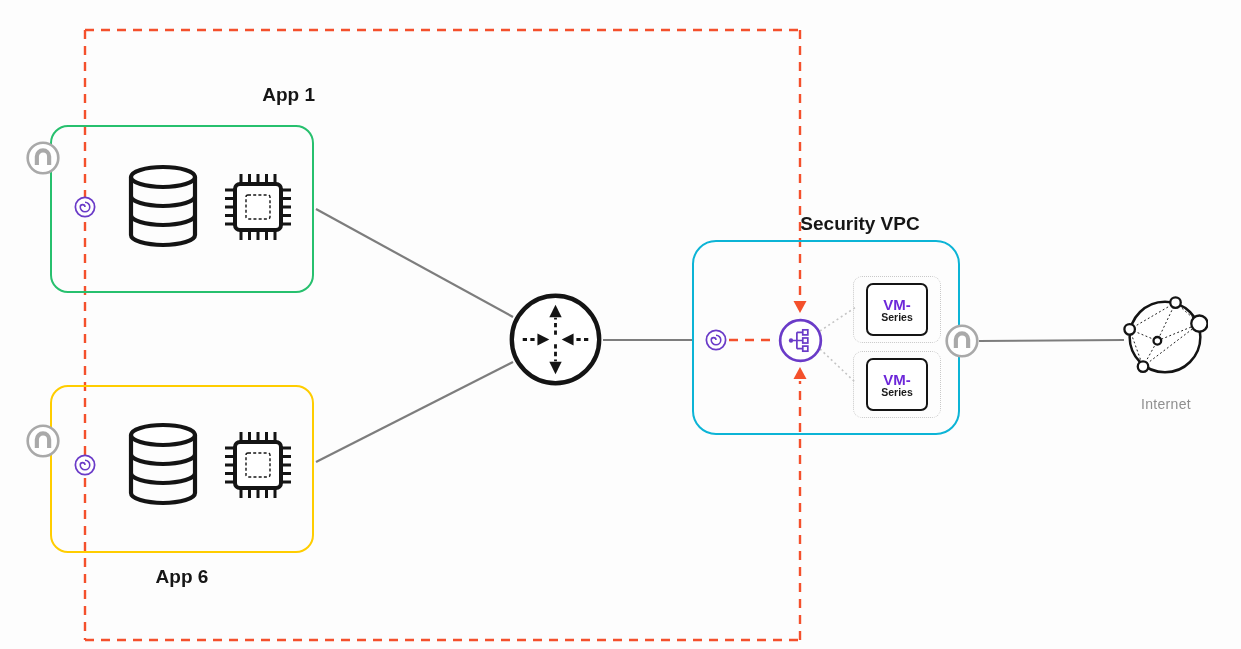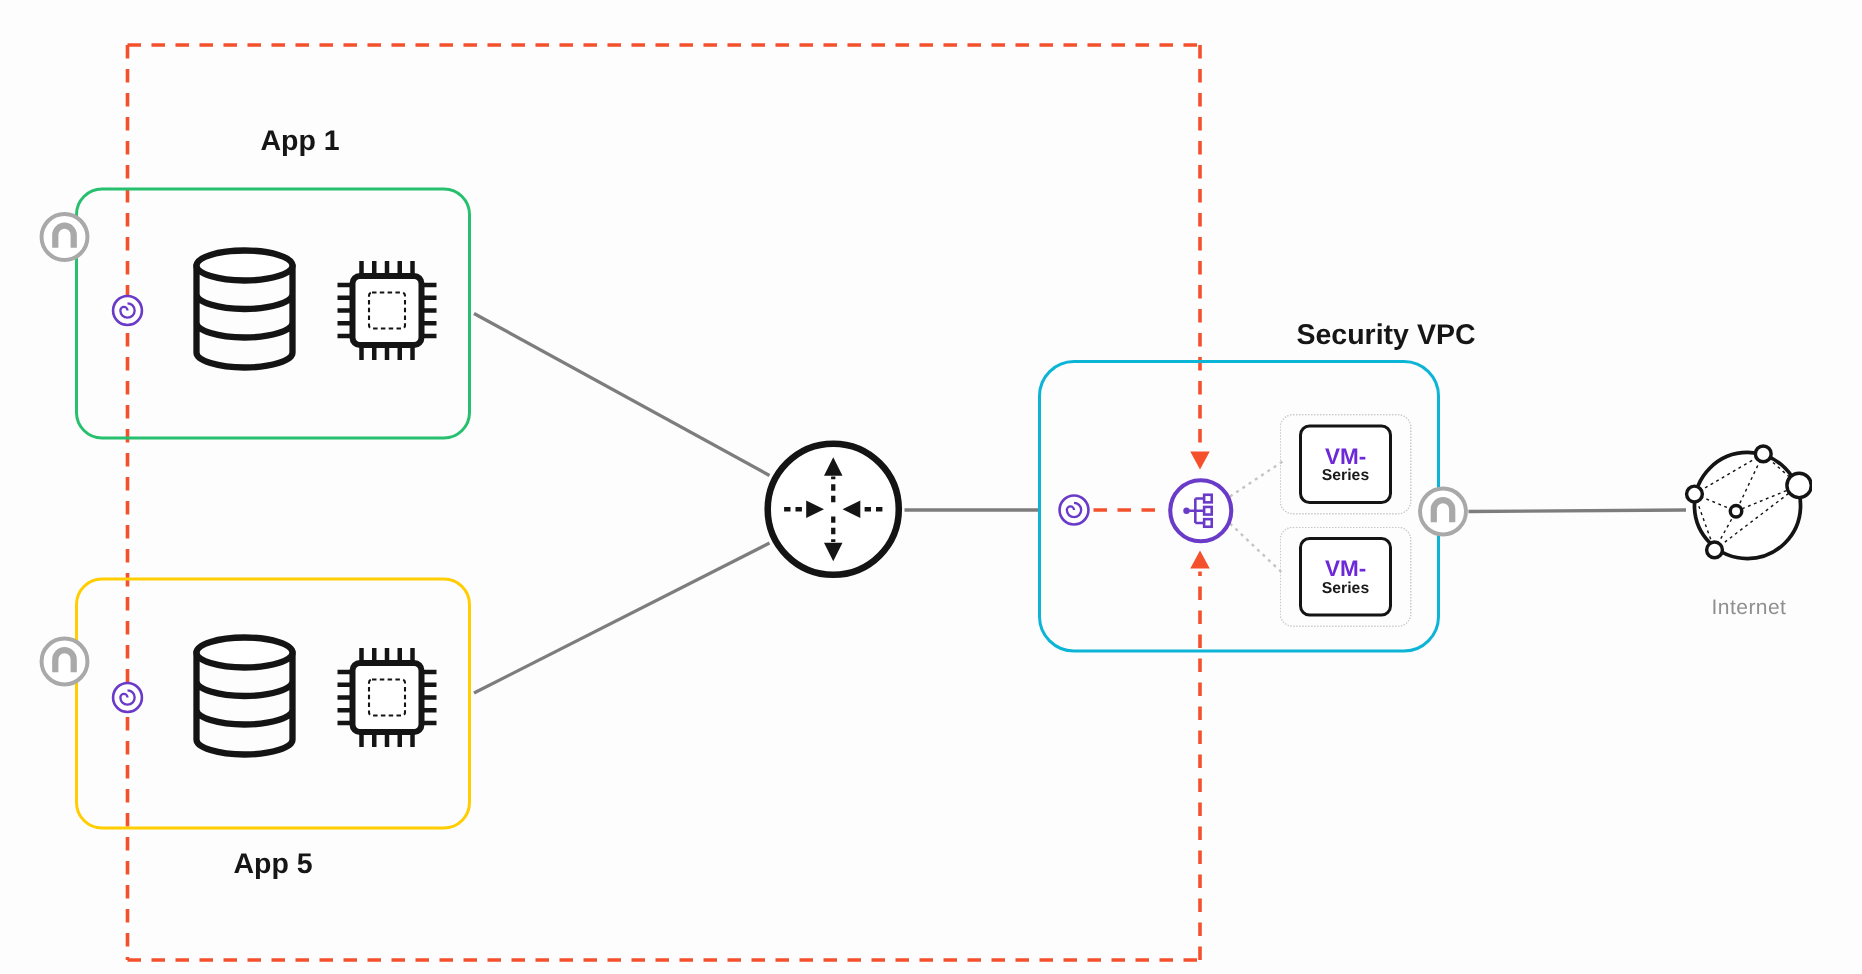--- a/index.html
+++ b/index.html
@@ -30,23 +30,23 @@
   #subnet1{top:276px;} #subnet2{top:351px;}
 
   .vm-box{position:absolute;left:866px;width:62px;height:53px;background:#fff;border:2.3px solid #141414;border-radius:7px;
           display:flex;flex-direction:column;align-items:center;justify-content:center;line-height:1.02;}
   #vm1{top:283px;} #vm2{top:358px;}
   .vm-line1{font-size:15px;font-weight:700;color:#6d28d9;}
   .vm-line2{font-size:10.5px;font-weight:700;color:#1a1a1a;}
 
   .icon{position:absolute;}
   .label{position:absolute;color:#161616;font-weight:700;font-size:19px;text-align:center;}
-  #app1-label{left:68px;top:84px;width:264px;}
+  #app1-label{left:51px;top:84px;width:264px;text-align:right;}
   #app2-label{left:50px;top:566px;width:264px;}
-  #secvpc-label{left:824px;top:213px;width:200px;}
+  #secvpc-label{left:760px;top:213px;width:200px;}
   #internet-label{left:1118px;top:396px;width:96px;color:var(--muted,#8f8f8f);font-weight:400;font-size:14px;letter-spacing:.3px;}
 </style>
 </head>
 <body>
 
 <div class="canvas">
 
   <svg class="layer" width="1241" height="649" viewBox="0 0 1241 649">
     <path class="s-gray conn" d="M316 209 L513 317"></path>
     <path class="s-gray conn" d="M316 462 L513 362"></path>
@@ -174,17 +174,17 @@
         <circle cx="56" cy="9" r="5.5"></circle>
         <circle cx="81" cy="31" r="8.5"></circle>
         <circle cx="8" cy="37" r="5.5"></circle>
         <circle cx="22" cy="76" r="5.5"></circle>
         <circle cx="37" cy="49" r="4"></circle>
       </g>
     </svg>
   </div>
 
   <div class="label" id="app1-label">App 1</div>
-  <div class="label" id="app2-label">App 5</div>
+  <div class="label" id="app2-label">App 6</div>
   <div class="label" id="secvpc-label">Security VPC</div>
   <div class="label" id="internet-label">Internet</div>
 
 </div>
 
 </body></html>

